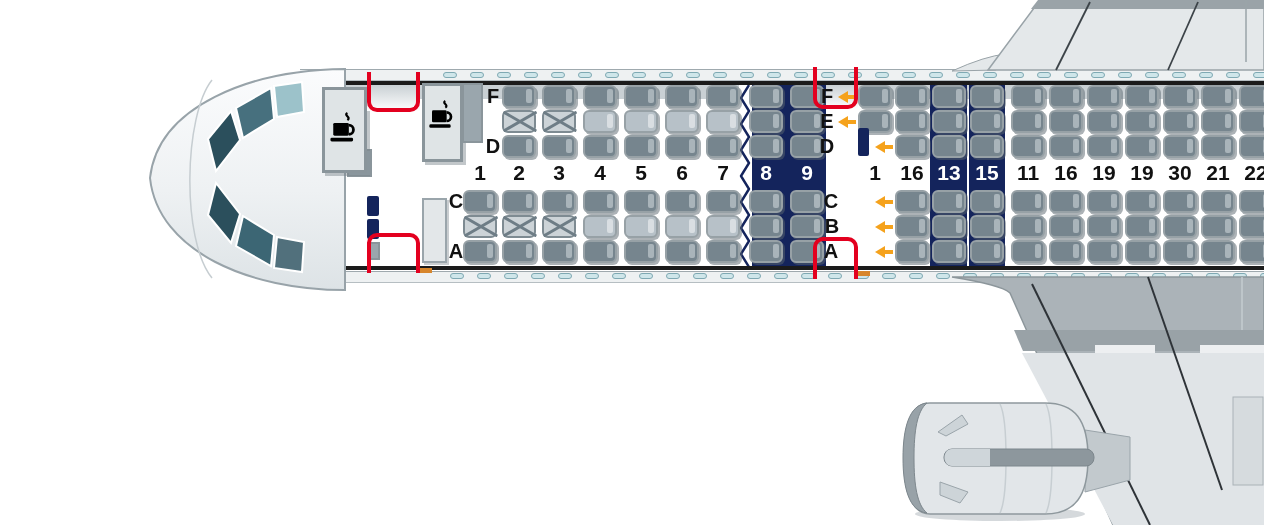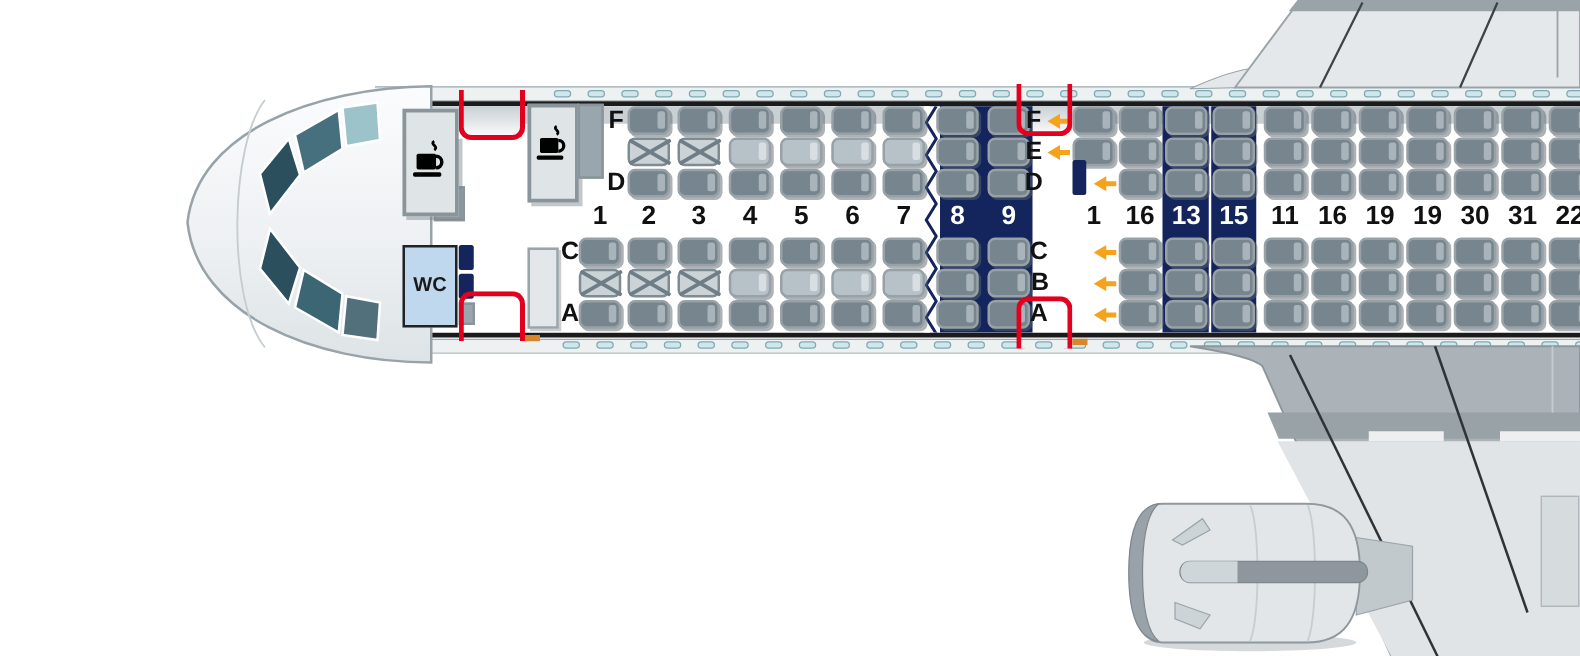--- a/index.html
+++ b/index.html
@@ -190,23 +190,20 @@
 
   <div class="stow-dark" style="left:347px;top:149px;width:25px;height:28px;"></div>
   <div class="galley" style="left:322px;top:87px;width:45px;height:86px;">
     <svg width="34" height="52" viewBox="0 0 24 26" style="position:absolute;left:4px;top:14px;">
       <path d="M13,1 c-3,1.5 3,3 0,5" fill="none" stroke="#000" stroke-width="1.6"></path>
       <rect x="3" y="8" width="11" height="9" rx="1" fill="#000"></rect>
       <path d="M14,9.5 a3.2,3.2 0 1 1 0,6.5" fill="none" stroke="#000" stroke-width="2"></path>
       <rect x="1" y="18.5" width="16" height="2.6" rx="1" fill="#000"></rect>
     </svg>
   </div>
-  <div class="wc-box" style="left:322px;top:196px;width:44px;height:66px;">
-      <span>WC</span>
-    </div>
   <div class="crew-bar" style="left:367px;top:196px;width:12px;height:20px;"></div>
   <div class="crew-bar" style="left:367px;top:219px;width:12px;height:20px;"></div>
   <div class="stow-dark" style="left:367px;top:242px;width:13px;height:18px;"></div>
   <div class="vestibule" style="left:367px;top:85px;width:53px;height:26px;"></div>
   <div class="vestibule" style="left:813px;top:85px;width:45px;height:24px;"></div>
   <div class="galley" style="left:422px;top:83px;width:41px;height:79px;">
     <svg width="32" height="50" viewBox="0 0 24 26" style="position:absolute;left:3px;top:6px;">
       <path d="M13,1 c-3,1.5 3,3 0,5" fill="none" stroke="#000" stroke-width="1.6"></path>
       <rect x="3" y="8" width="11" height="9" rx="1" fill="#000"></rect>
       <path d="M14,9.5 a3.2,3.2 0 1 1 0,6.5" fill="none" stroke="#000" stroke-width="2"></path>
@@ -348,21 +345,21 @@
       <div class="seat" style="left:1163px;top:190px;"></div>
       <div class="seat" style="left:1163px;top:215px;"></div>
       <div class="seat" style="left:1163px;top:240px;"></div>
       <div class="rownum" style="left:1164px;">30</div>
       <div class="seat" style="left:1201px;top:85px;"></div>
       <div class="seat" style="left:1201px;top:110px;"></div>
       <div class="seat" style="left:1201px;top:135px;"></div>
       <div class="seat" style="left:1201px;top:190px;"></div>
       <div class="seat" style="left:1201px;top:215px;"></div>
       <div class="seat" style="left:1201px;top:240px;"></div>
-      <div class="rownum" style="left:1202px;">31</div>
+      <div class="rownum" style="left:1202px;">21</div>
       <div class="seat" style="left:1239px;top:85px;"></div>
       <div class="seat" style="left:1239px;top:110px;"></div>
       <div class="seat" style="left:1239px;top:135px;"></div>
       <div class="seat" style="left:1239px;top:190px;"></div>
       <div class="seat" style="left:1239px;top:215px;"></div>
       <div class="seat" style="left:1239px;top:240px;"></div>
       <div class="rownum" style="left:1240px;">22</div>
       <div class="seatletter" style="left:484px;top:85px;">F</div>
       <div class="seatletter" style="left:484px;top:135px;">D</div>
       <div class="seatletter" style="left:447px;top:190px;">C</div>

